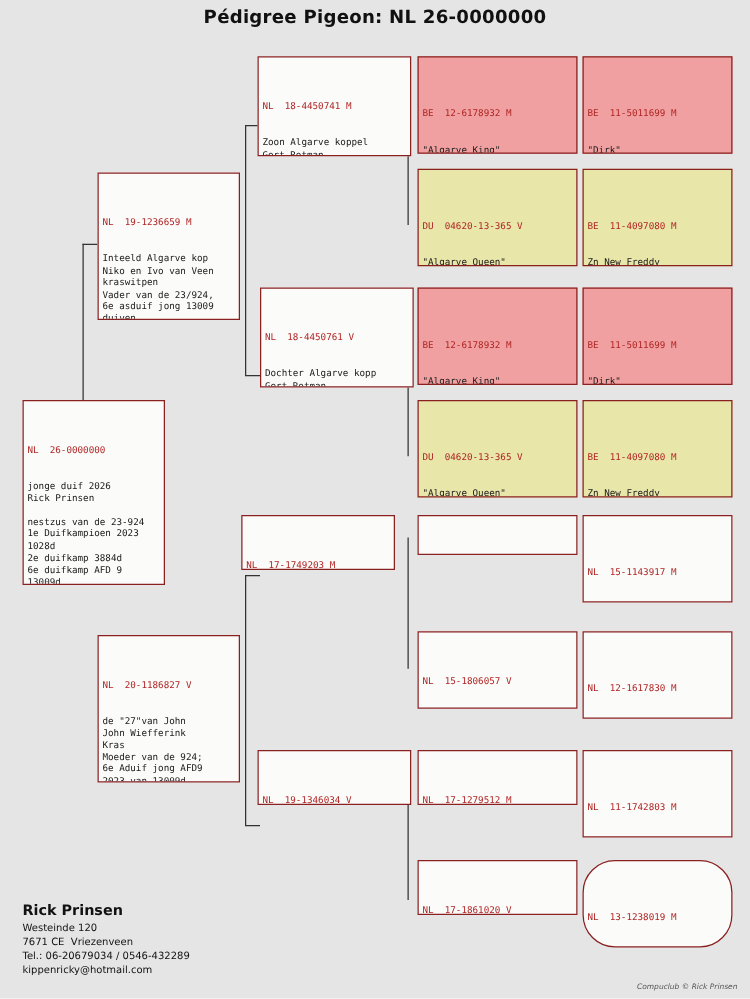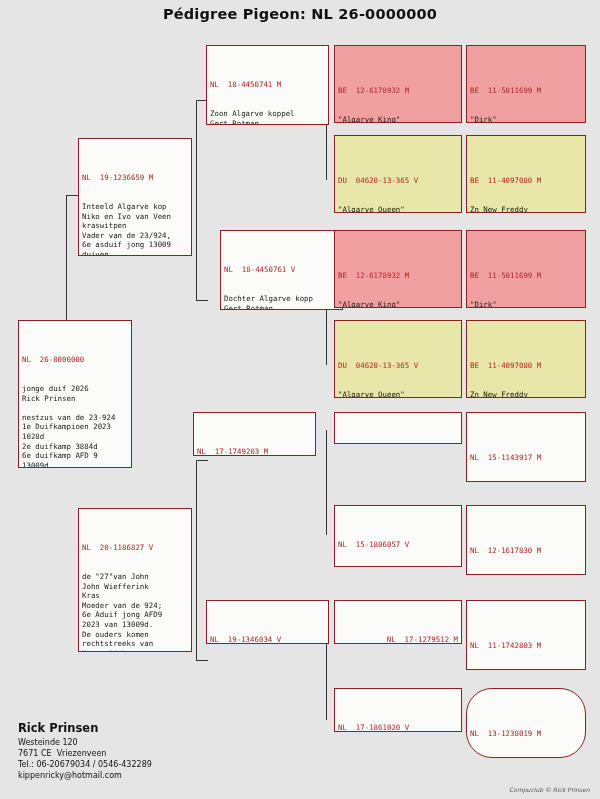--- a/index.html
+++ b/index.html
@@ -152,21 +152,21 @@
 Niko en Ivo van Veen
 kraswitpen
 Vader van de 23/924,
 6e asduif jong 13009
 duiven.
 De vader and moeder
 komen bijde uit het
 beroemde Algarve
 koppel.</span>
   </div>
-  <div class="cell plain" style="left:78px; top:508px; width:114px; height:144px;">
+  <div class="cell plain" style="left:78px; top:508px; width:114px; height:118px;">
     <span class="ring">NL  20-1186827 V</span>
     <span class="txt">de "27"van John
 John Wiefferink
 Kras
 Moeder van de 924;
 6e Aduif jong AFD9
 2023 van 13009d.
 De ouders komen
 rechtstreeks van
 Kees nijeboer.
@@ -176,21 +176,21 @@
 
   <div class="cell plain" style="left:206px; top:45px; width:123px; height:80px;">
     <span class="ring">NL  18-4450741 M</span>
     <span class="txt">Zoon Algarve koppel
 Gert Rotman
 kras
 Directe zoon uit het
 superkoppel,
 Algarve Koppel</span>
   </div>
-  <div class="cell plain" style="left:220px; top:230px; width:123px; height:80px;">
+  <div class="cell plain" style="left:208px; top:230px; width:123px; height:80px;">
     <span class="ring">NL  18-4450761 V</span>
     <span class="txt">Dochter Algarve kopp
 Gert Rotman
 kraswitpen
 Directe dochter uit
 het superkoppel.
 Algarve koppel</span>
   </div>
   <div class="cell plain" style="left:193px; top:412px; width:123px; height:44px;">
     <span class="ring">NL  17-1749203 M</span>
@@ -244,21 +244,21 @@
 
   <div class="cell plain" style="left:334px; top:505px; width:128px; height:62px;">
     <span class="ring">NL  15-1806057 V</span>
     <span class="txt">Kld Schanulleke
 WA de Bruin
 
 -zus van
 5e NAT asduif jong</span>
   </div>
 
-  <div class="cell plain" style="left:334px; top:600px; width:128px; height:44px;text-align:right;">
+  <div class="cell plain" style="left:334px; top:600px; width:128px; height:44px;">
     <span class="ring">NL  17-1279512 M</span>
     
   </div>
 
   <div class="cell plain" style="left:334px; top:688px; width:128px; height:44px;">
     <span class="ring">NL  17-1861020 V</span>
     
   </div>
 
   <div class="cell pink band" style="left:466px; top:45px; width:120px; height:78px;">

